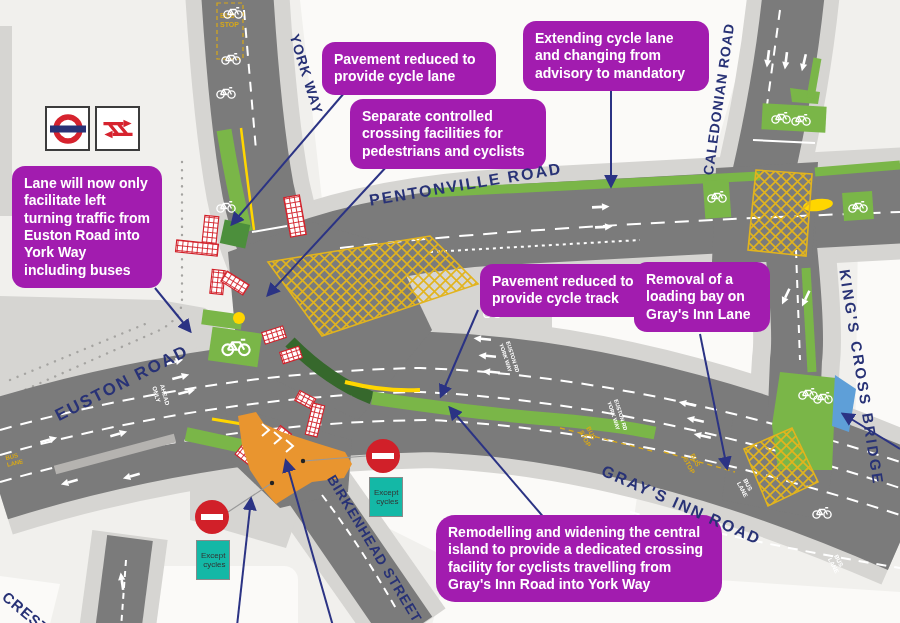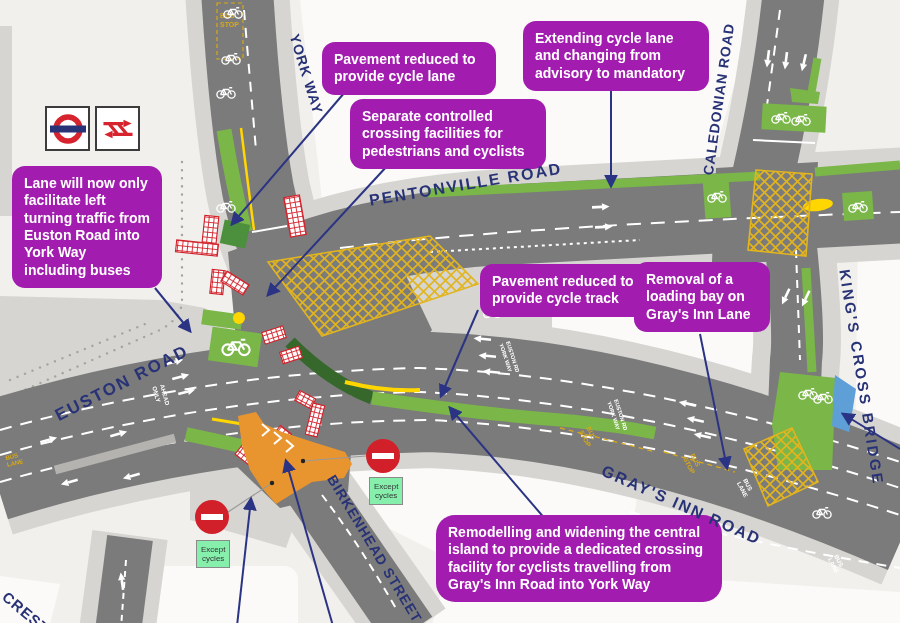--- a/index.html
+++ b/index.html
@@ -12,22 +12,22 @@
   .callout{position:absolute;background:#a21caf;color:#fff;font-weight:bold;
            font-size:14px;line-height:1.24;padding:9px 12px;border-radius:13px;}
   .roadlabel{position:absolute;color:#283276;font-weight:bold;white-space:nowrap;
              transform-origin:0 0;letter-spacing:1px;}
   .title{position:absolute;left:38px;top:28px;width:116px;text-align:center;
          color:#283276;font-weight:bold;font-size:31px;line-height:1.07;}
   .iconbox{position:absolute;width:45px;height:45px;background:#fff;border:2px solid #3c3c3c;
            box-sizing:border-box;display:flex;align-items:center;justify-content:center;}
   .noentry{position:absolute;width:34px;height:34px;border-radius:50%;background:#d12029;}
   .noentry::after{content:"";position:absolute;left:6px;top:14px;width:22px;height:6px;background:#fff;}
-  .exclab{position:absolute;background:#86efac;border:1px solid #8a8a8a;color:#333;
-          font-size:8px;line-height:1.15;padding:4px 4px;text-align:center;font-weight:normal;}
+  .exclab{position:absolute;background:#14b8a6;border:1px solid #8a8a8a;color:#333;
+          font-size:8px;line-height:1.15;padding:10px 4px;text-align:right;font-weight:normal;}
 </style>
 </head>
 <body>
 
 <div id="stage">
 
 <svg id="map" width="900" height="623" viewBox="0 0 900 623">
   <defs>
     <pattern id="yh" width="11" height="11" patternUnits="userSpaceOnUse">
       <path d="M0,0 L11,11 M11,0 L0,11" stroke="#e2b41e" stroke-width="1.6" fill="none"></path>

